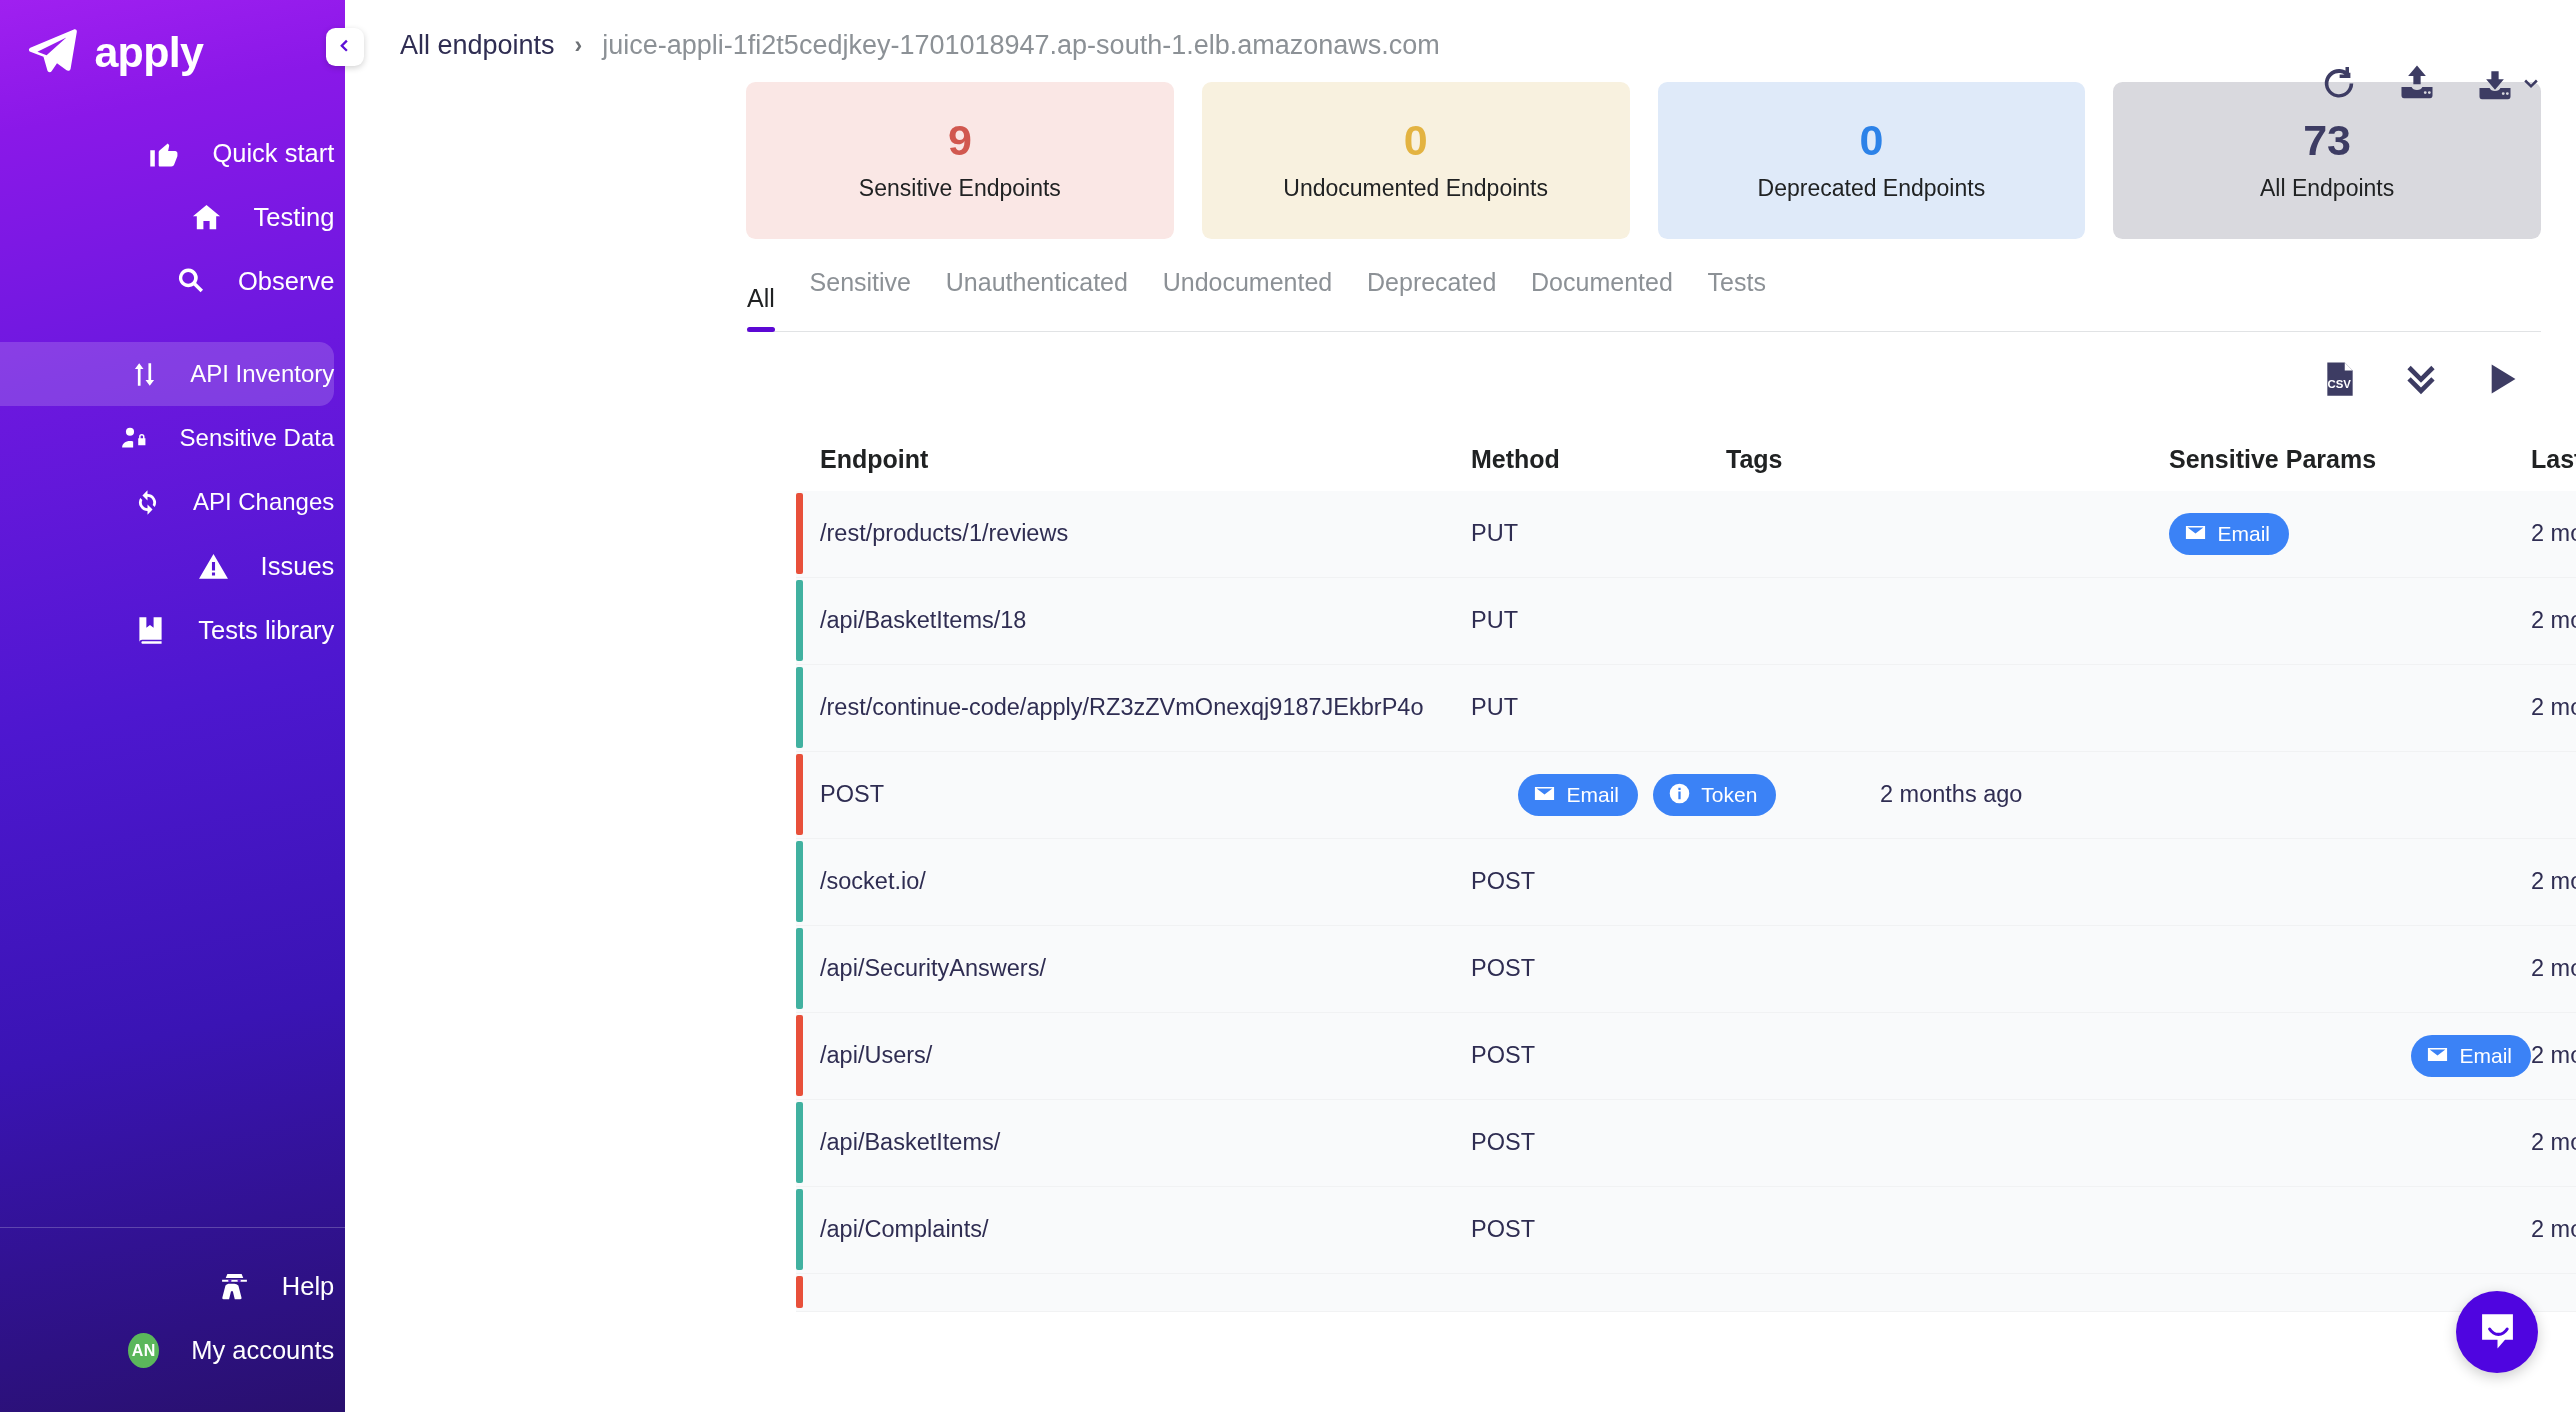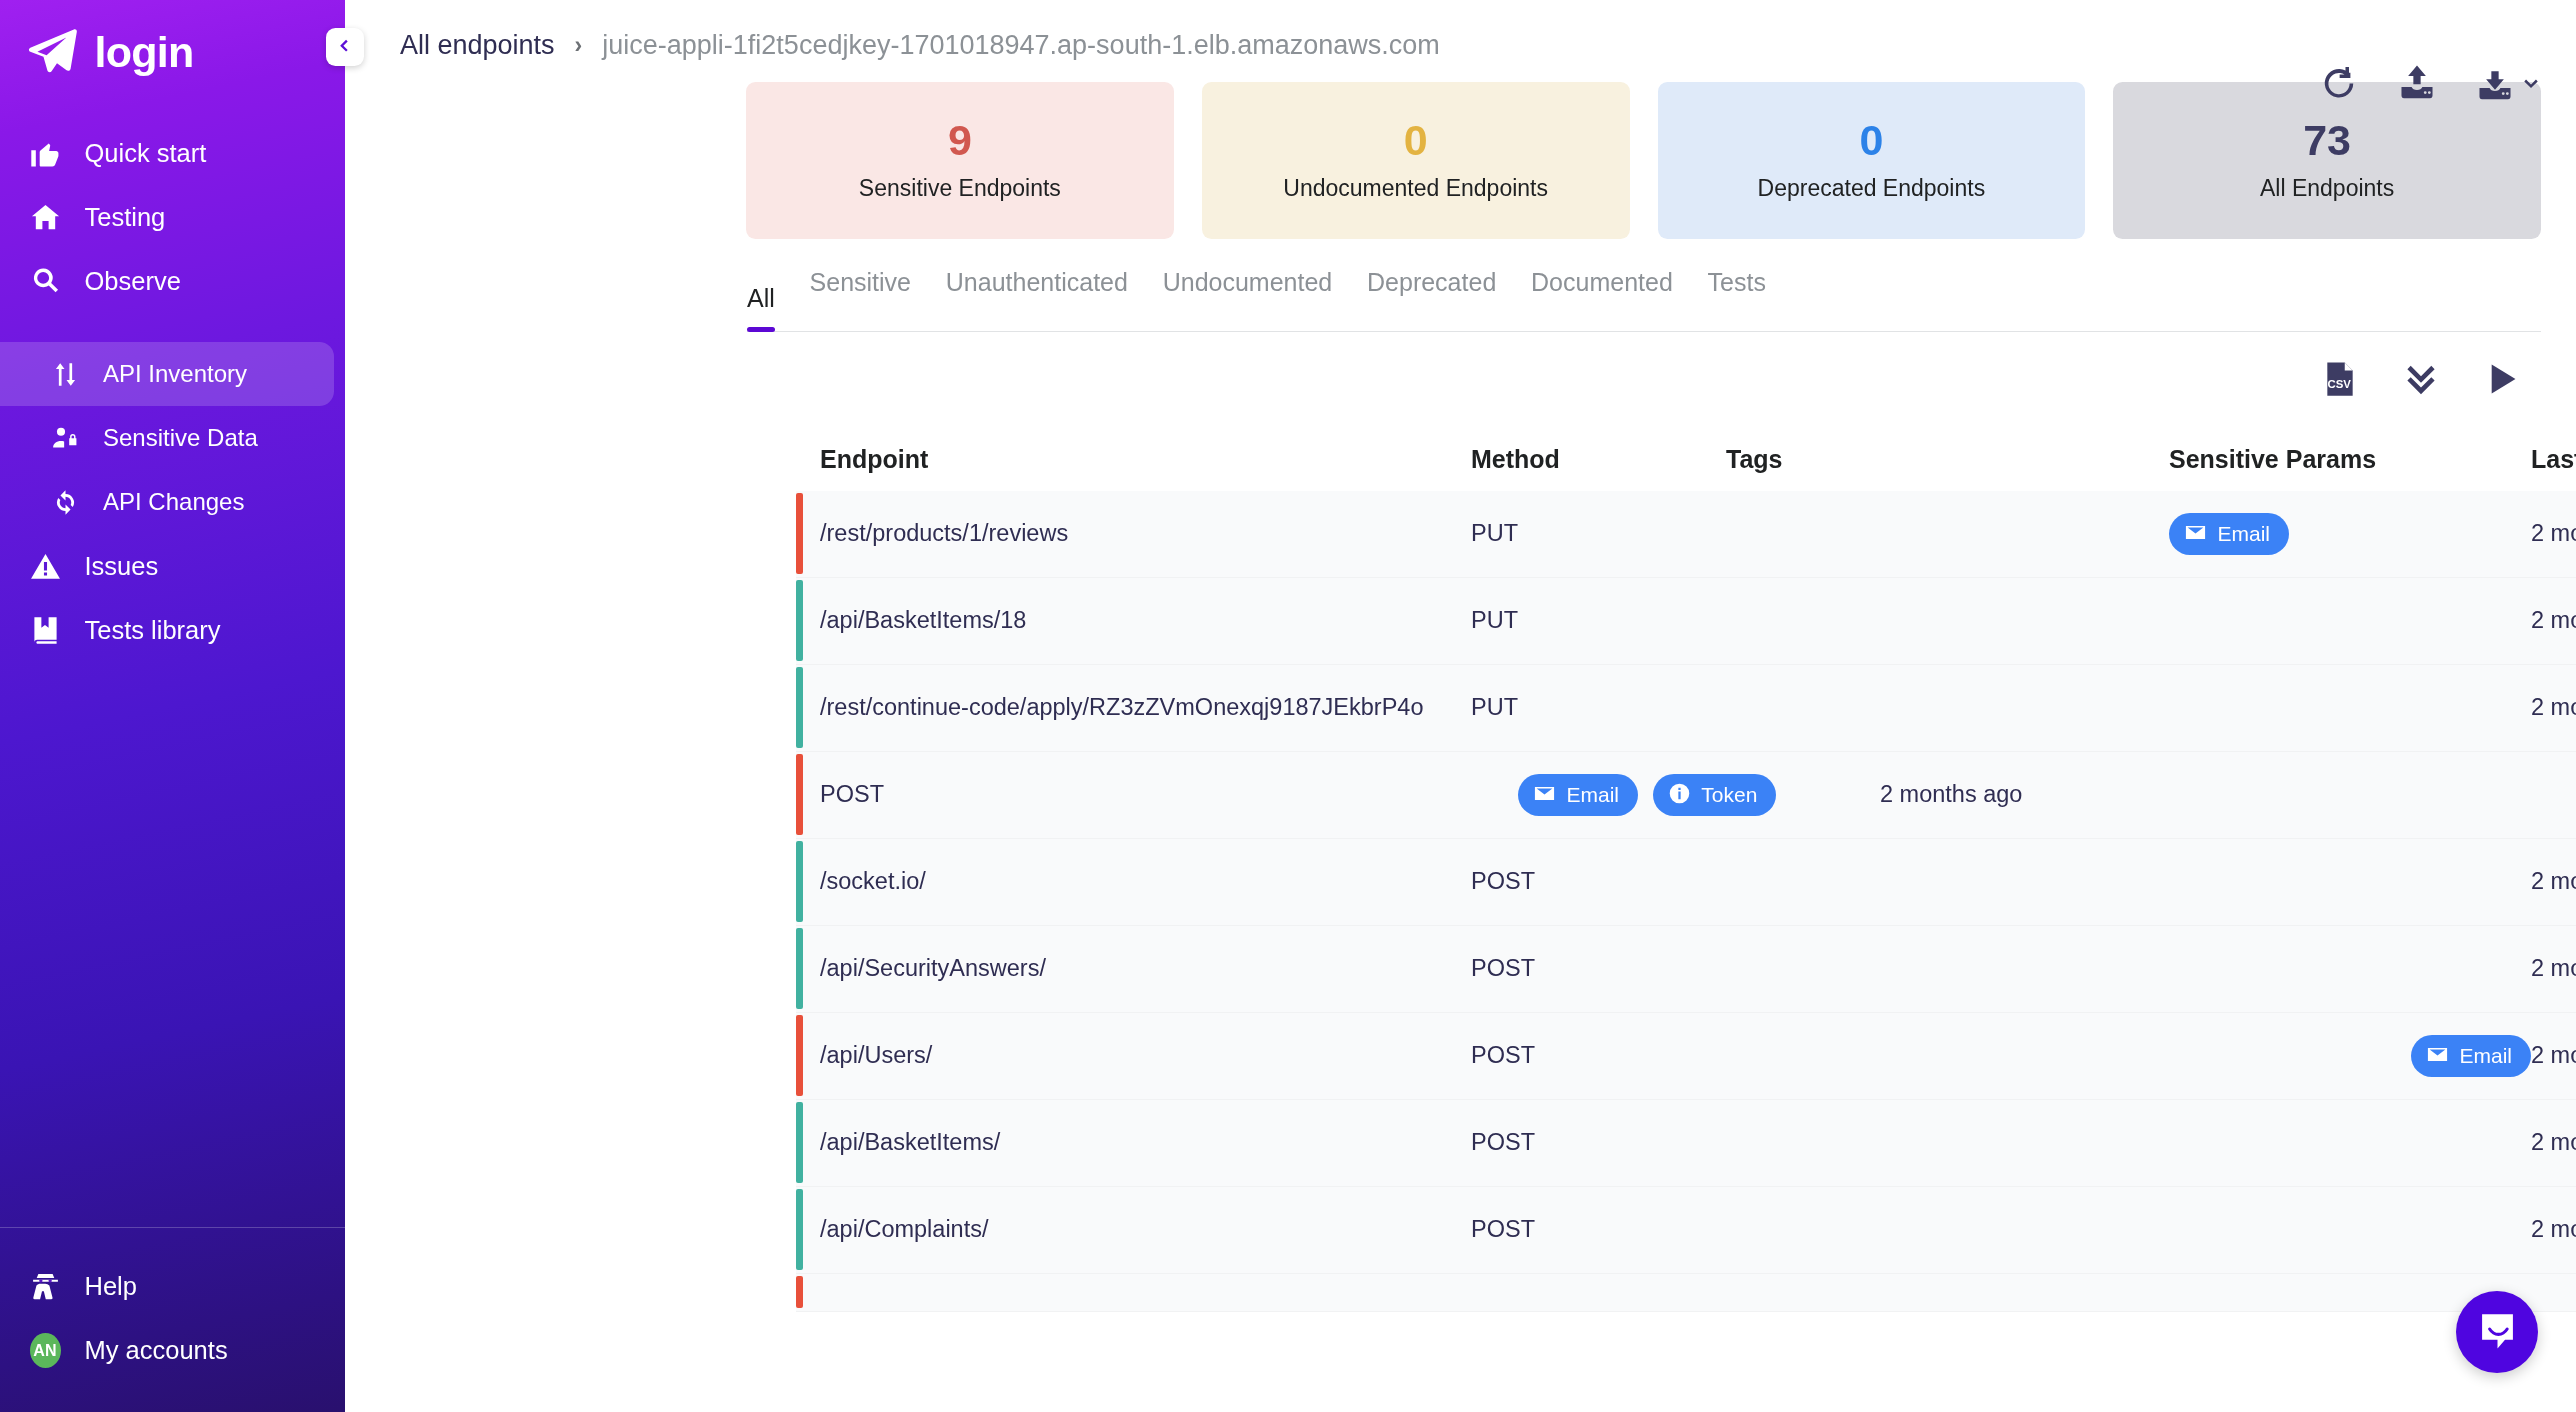--- a/index.html
+++ b/index.html
@@ -17,24 +17,25 @@
     background: linear-gradient(168deg, #a020f0 0%, #8a18e8 9%, #6d18df 26%, #4d17cf 50%, #3a14b4 72%, #2d1182 92%, #29106e 100%);
     position: relative; color: #fff;
     display: flex; flex-direction: column;
   }
   .brand { display: flex; align-items: center; gap: 17.4px; padding: 25.5px 0 0 27px; height: 79px; }
   .brand-mark { width: 50px; height: 50px; display: block; }
   .brand-name { font-size: 43px; font-weight: 700; letter-spacing: -0.7px; line-height: 1; }
 
   .nav-top { margin-top: 42px; }
   .nav-item {
-    display: flex; align-items: center; gap: 24px;
+    display: flex; align-items: center; gap: 32px;
     height: 64px; padding-left: 29.5px; margin: 0 10.7px 0 0;
     font-size: 25.5px; font-weight: 500; color: #fff; cursor: pointer;
     border-radius: 0 14.8px 14.8px 0;
+    justify-content: flex-end;
   }
   .nav-item.sub { padding-left: 52px; font-size: 24px; }
   .nav-item.active { background: rgba(255,255,255,0.17); margin-top: 29px; }
   .nav-icon { width: 31px; height: 31px; flex: 0 0 31px; display: flex; align-items: center; justify-content: center; }
   .nav-icon svg { width: 100%; height: 100%; fill: #fff; }
   .nav-item.sub .nav-icon { width: 27px; height: 27px; flex: 0 0 27px; }
 
   .nav-divider { height: 0.7px; background: rgba(255,255,255,0.22); margin: 27px 0 0 0; }
   .nav-bottom { margin-top: auto; padding-bottom: 29.5px; }
   .avatar {
@@ -147,21 +148,21 @@
 <div class="app">
 
   <aside class="sidebar">
 
     <div class="brand">
       <span class="brand-mark">
         <svg viewBox="0 0 24 24">
             <path fill="#fff" d="M22.5 1.2 1.6 9.9c-.9.4-.9 1.6.0 2l6.3 2.4 1.9 6.6c.3.9 1.5 1.1 2 .3l2.6-3.8 4.6 3.4c.7.5 1.7.1 1.9-.7L23.9 2.4c.2-.9-.6-1.6-1.4-1.2zM9.4 13.6 5 11.9 18.9 5 9.4 13.6z"></path>
           </svg>
       </span>
-      <span class="brand-name">login</span>
+      <span class="brand-name">apply</span>
     </div>
 
     <div class="collapse-btn">
       <span>
         <svg viewBox="0 0 24 24">
             <polyline points="15 5 8 12 15 19"></polyline>
           </svg>
       </span>
     </div>
 

